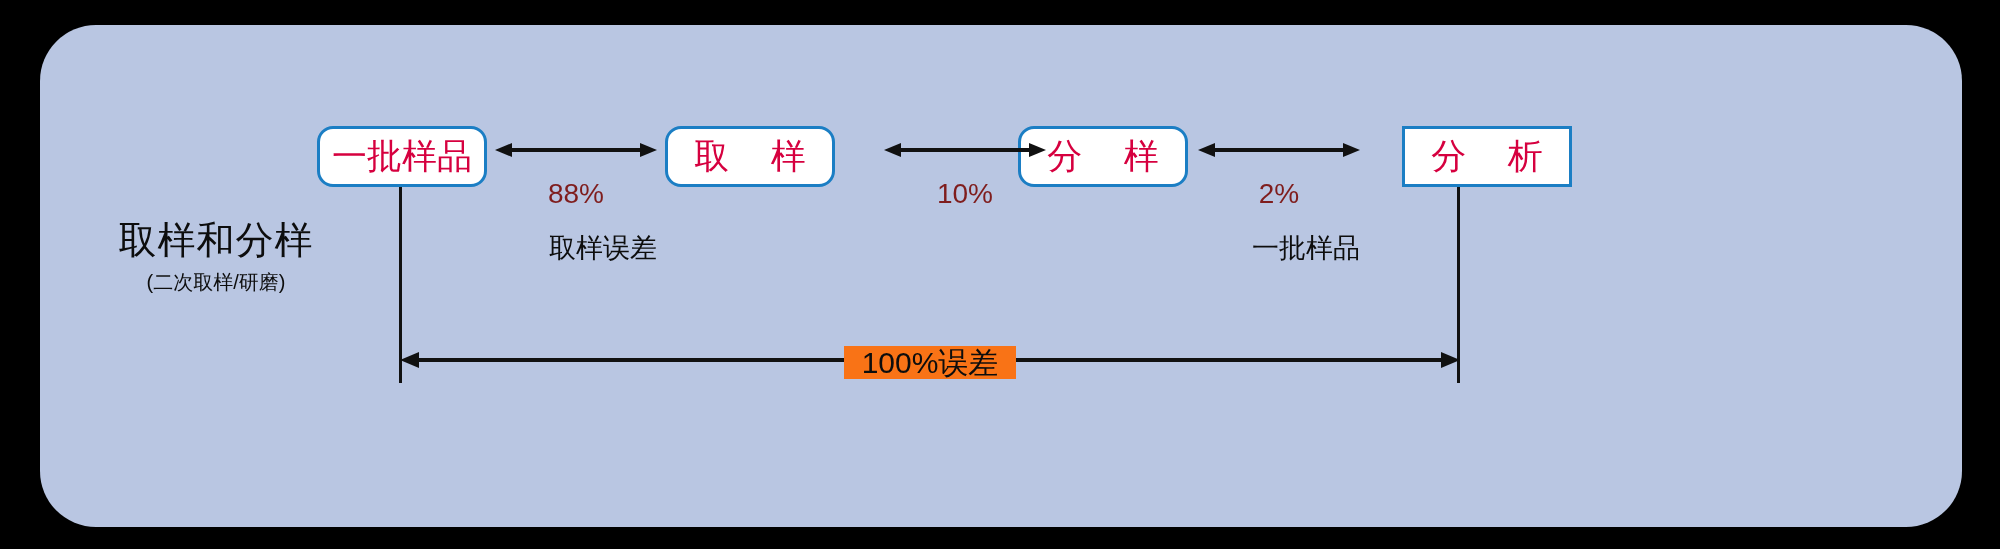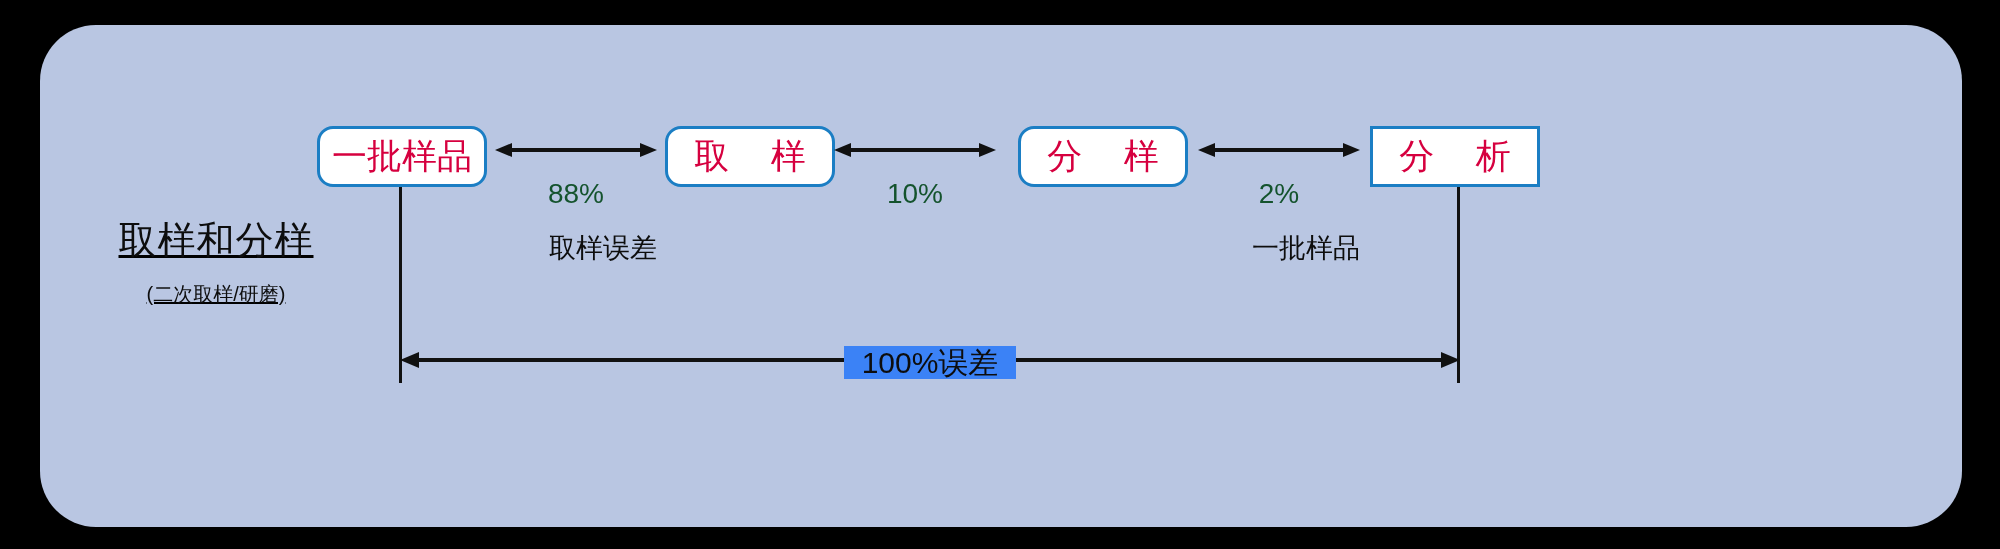--- a/index.html
+++ b/index.html
@@ -9,72 +9,72 @@
     position:relative;
   }
   #stage{position:absolute;left:0;top:0;width:2000px;height:549px;background:#000;}
 
   .panel{
     position:absolute;left:40px;top:25px;width:1922px;height:502px;
     background:#b9c6e2;border-radius:56px;
   }
 
   
-  .caption{position:absolute;left:46px;top:196px;width:260px;text-align:center;text-decoration:underline;}
+  .caption{position:absolute;left:46px;top:196px;width:260px;text-align:center;}
   .caption-main{
     font-size:38px;color:#0d0d0d;letter-spacing:1px;line-height:1.05;white-space:nowrap;
   }
   .caption-sub{
-    margin-top:20px;font-size:20px;color:#0d0d0d;white-space:nowrap;
+    margin-top:8px;font-size:20px;color:#0d0d0d;white-space:nowrap;
   }
 
   
   .node{
     position:absolute;background:#ffffff;border:3px solid #1b7ec4;
     display:flex;align-items:center;justify-content:center;
     color:#d6003f;font-size:35px;font-weight:400;
     box-sizing:border-box;
   }
   .node.rounded{border-radius:16px;}
-  .node.square{border-radius:0;}
+  .node.square{border-radius:0;margin-left:32px;}
   .node.spaced{letter-spacing:16px;text-indent:16px;}
 
   #node-0{left:277px;top:101px;width:170px;height:61px;}
   #node-1{left:625px;top:101px;width:170px;height:61px;}
   #node-2{left:978px;top:101px;width:170px;height:61px;}
   #node-3{left:1330px;top:101px;width:170px;height:61px;}
 
   
   .gap{position:absolute;top:101px;height:61px;}
   .gap svg{position:absolute;left:0;top:12px;}
   .gap .pct{
     position:absolute;left:0;width:100%;top:52px;text-align:center;
-    font-size:28px;color:#14532d;
+    font-size:28px;color:#7f1d1d;
   }
   .gap .err{
     position:absolute;left:0;width:100%;top:104px;text-align:right;
     font-size:27px;color:#0d0d0d;white-space:nowrap;
   }
   #gap-0{left:455px;width:162px;}
-  #gap-1{left:794px;width:162px;text-decoration:underline;}
+  #gap-1{left:844px;width:162px;text-decoration:underline;}
   #gap-2{left:1158px;width:162px;}
 
   
   .drop{position:absolute;width:3px;background:#111;}
   #drop-left{left:359px;top:162px;height:196px;}
   #drop-right{left:1417px;top:162px;height:196px;}
 
   
   .span-arrow{position:absolute;left:360px;top:310px;width:1060px;height:50px;}
   .span-arrow svg{position:absolute;left:0;top:0;}
   .span-label{
     position:absolute;left:0;width:100%;top:8px;text-align:center;
     font-size:30px;color:#0d0d0d;
   }
-  .span-label span{background:#3b82f6;padding:0 18px;}
+  .span-label span{background:#f97316;padding:0 18px;}
 </style>
 </head>
 <body>
 
 <div id="stage">
   <div class="panel">
 
     <div class="caption">
       <div class="caption-main">取样和分样</div>
       <div class="caption-sub">(二次取样/研磨)</div>

